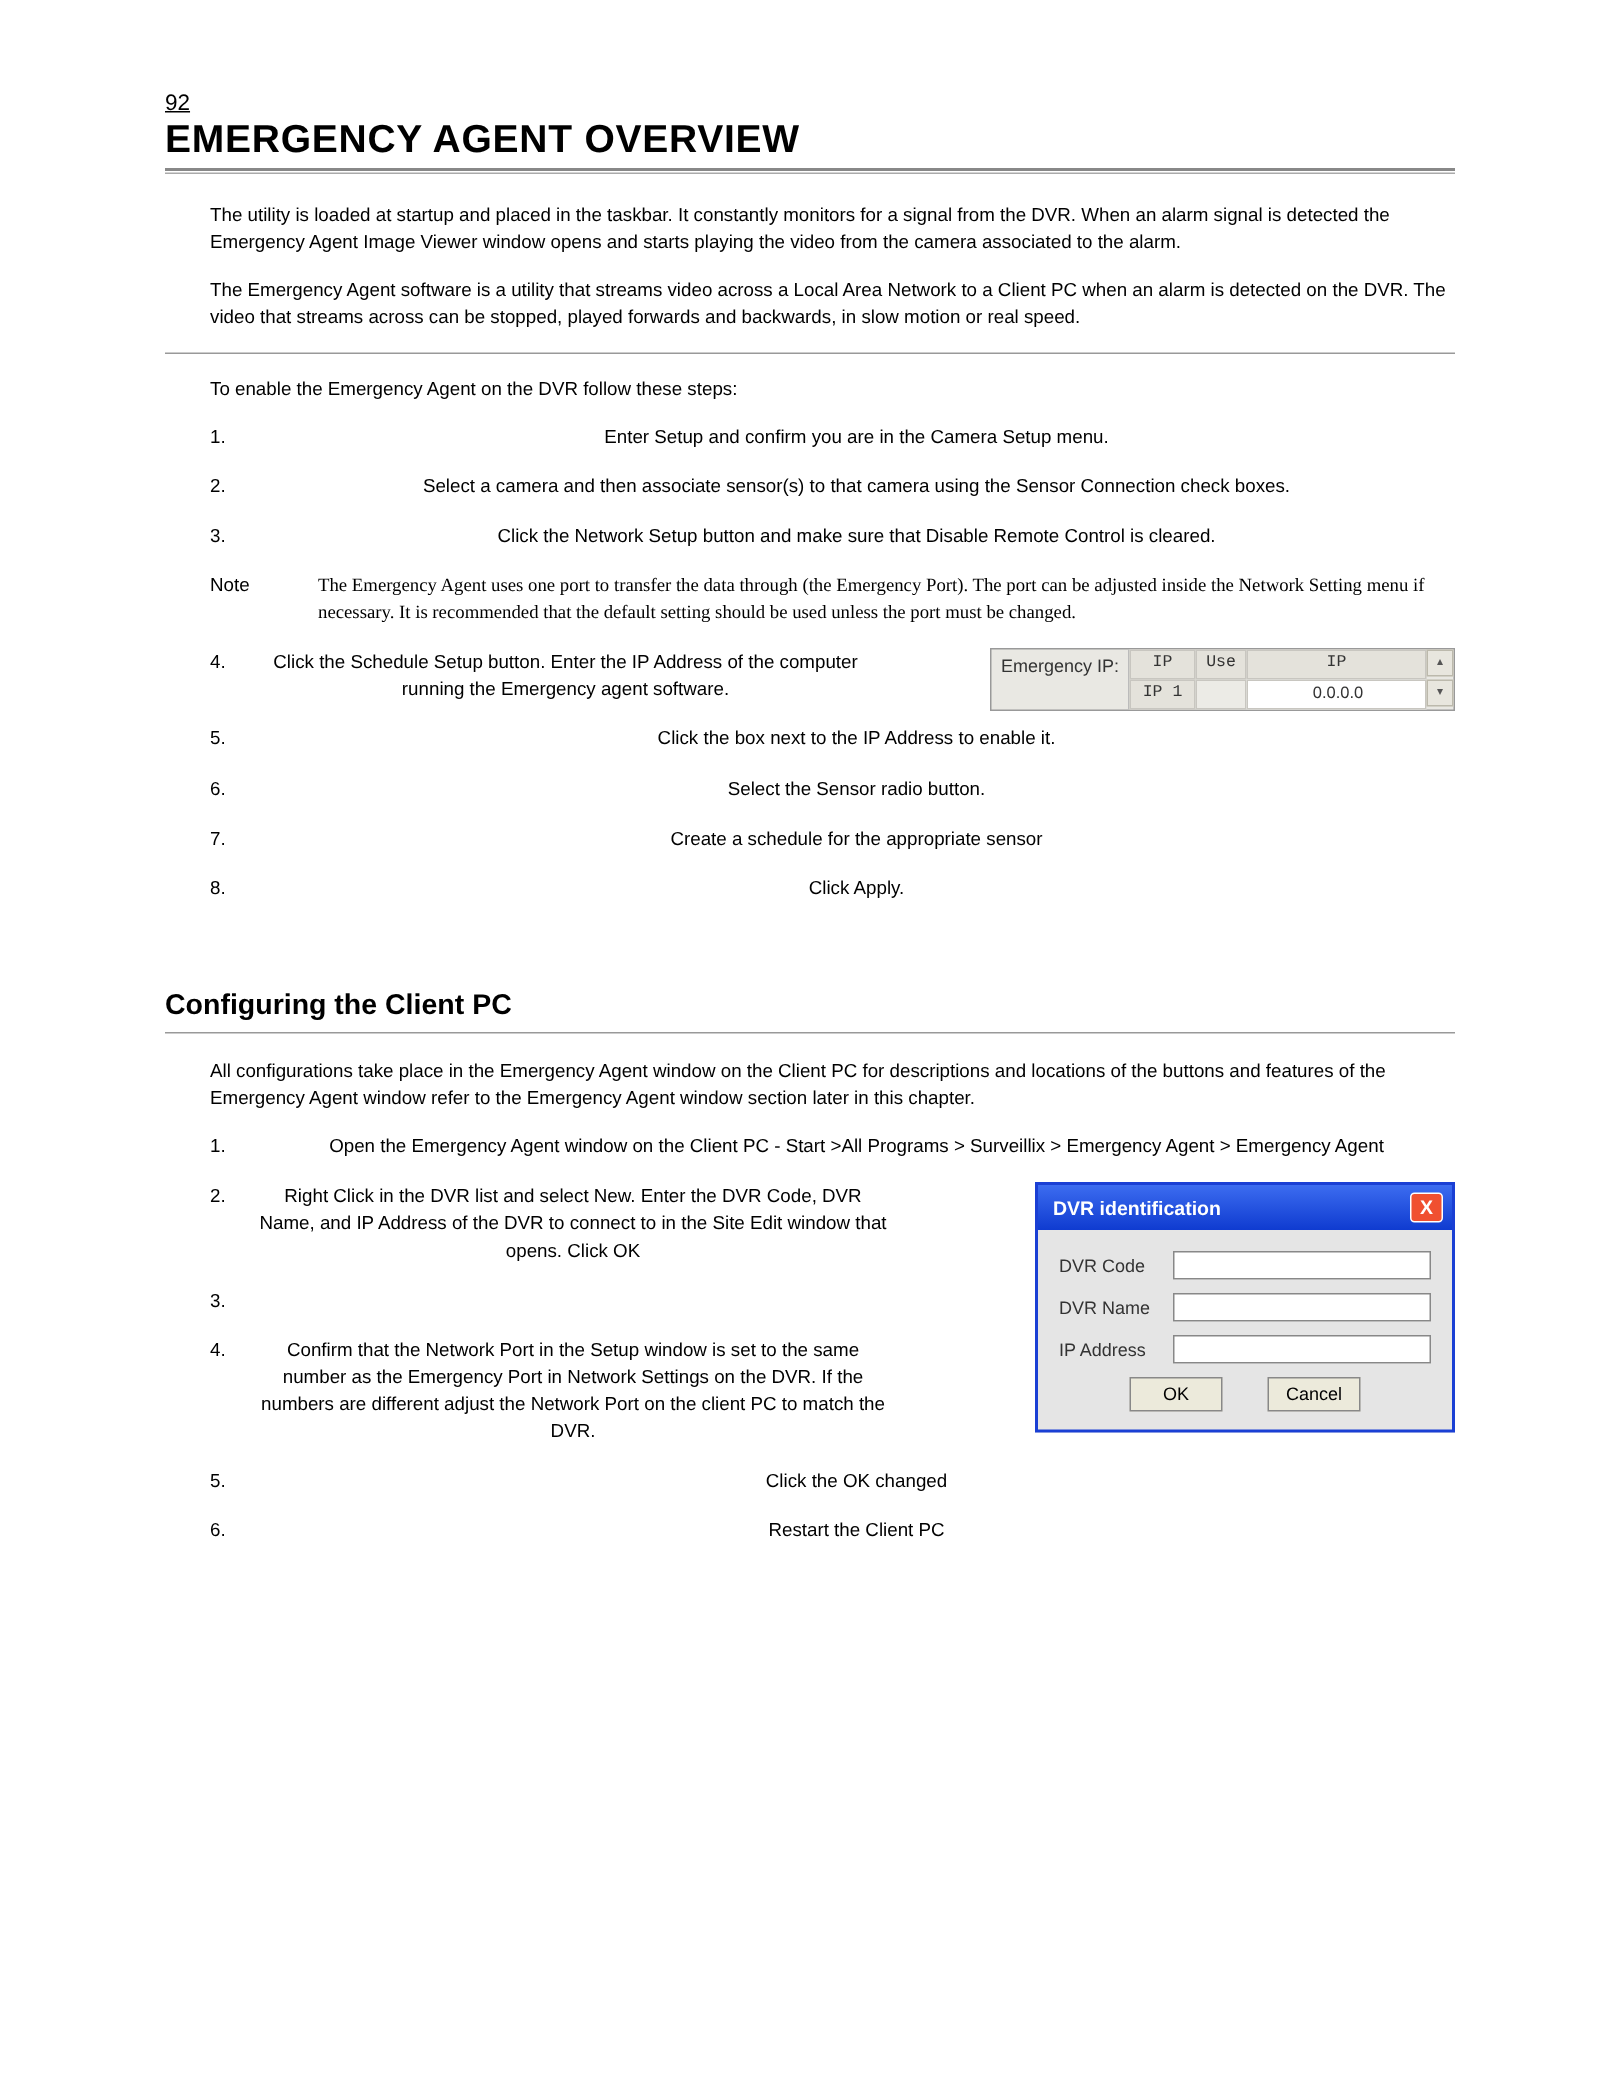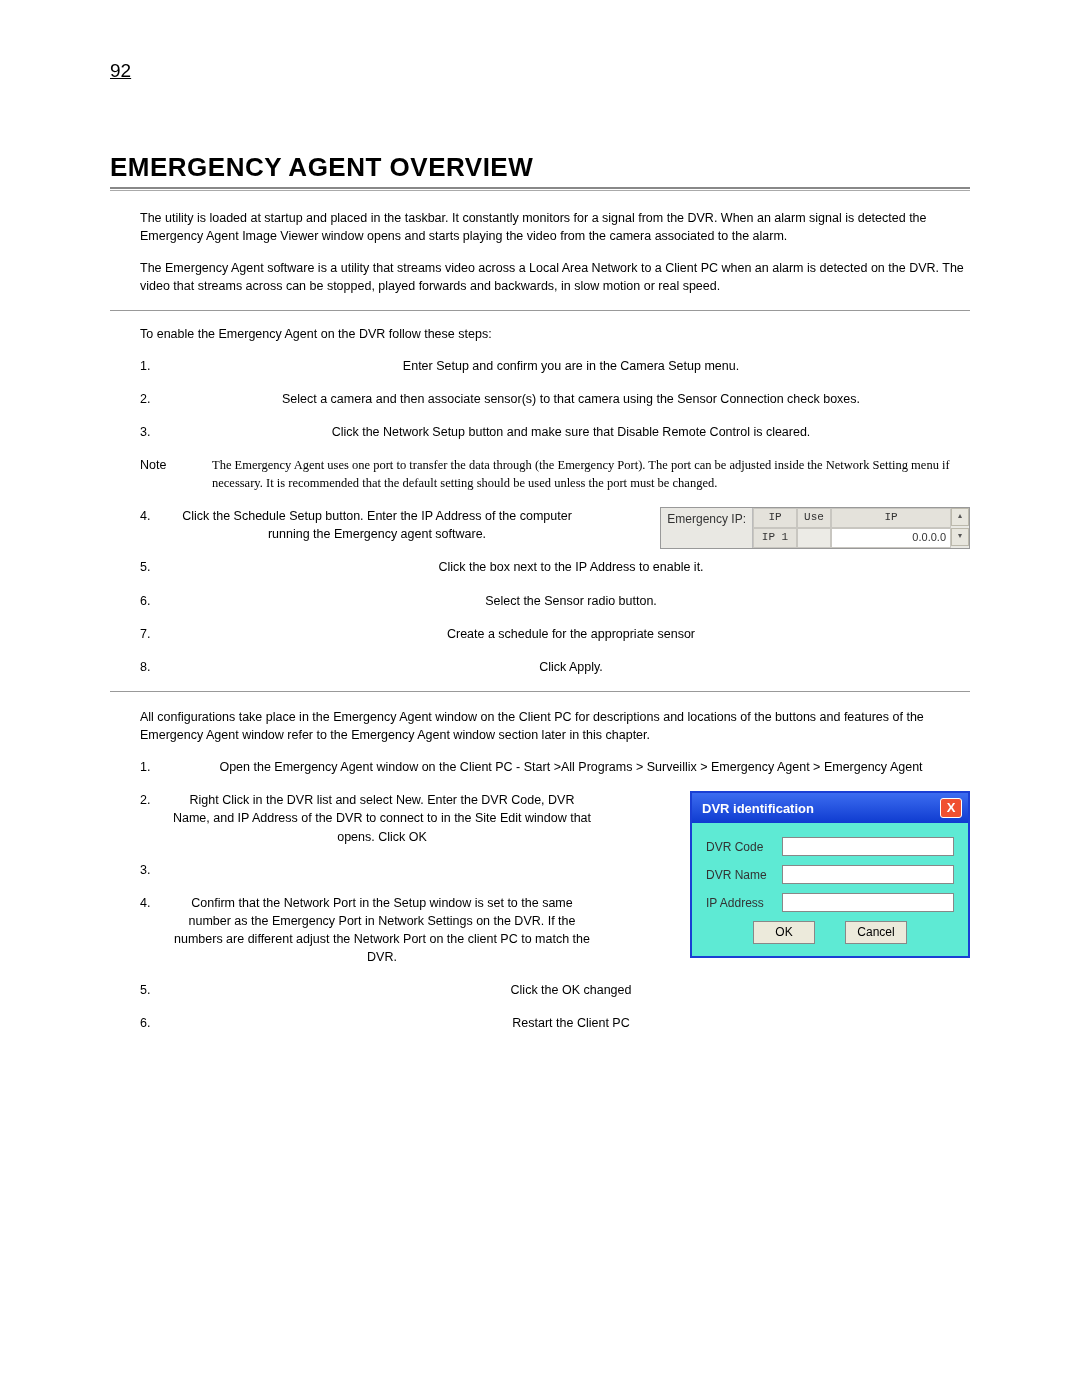--- a/index.html
+++ b/index.html
@@ -8,22 +8,21 @@
     background: #fff;
     width: 1080px;
     height: 1397px;
     position: relative;
     color: #000;
   }
   .page {
     padding: 60px 110px 60px 110px;
   }
   .page-num {
-    font-size: 19px;
-    margin-bottom: 70px;
+    font-size: 15px;
     text-decoration: underline;
   }
   h1.main-title {
     font-size: 26px;
     font-weight: bold;
     letter-spacing: 0.5px;
     margin-bottom: 4px;
   }
   .hr-double {
     border: none;
@@ -116,38 +115,38 @@
     padding: 2px 4px;
     font-size: 11px;
     color: #333;
   }
   .ip-table .cell.hdr {
     background: #e4e2db;
     font-family: "Courier New", monospace;
   }
   .ip-table .cell.white {
     background: #fff;
-    text-align: right;
+    text-align: center;
     padding-left: 6px;
   }
   .ip-table .scroll-btn {
     width: 18px;
     height: 18px;
     background: #e8e6de;
     border: 1px solid #bcb9ac;
     font-size: 8px;
     line-height: 14px;
     text-align: center;
     color: #555;
   }
   
   .dvr-dialog {
     width: 280px;
     border: 2px solid #1a3fd4;
-    background: #5eead4;
+    background: #e5e5e5;
     font-family: Tahoma, Arial, sans-serif;
   }
   .dvr-title {
     background: linear-gradient(to bottom, #3c6cf0, #0f3bd0);
     color: #fff;
     font-size: 13px;
     font-weight: bold;
     padding: 5px 6px 5px 10px;
     display: flex;
     justify-content: space-between;
@@ -277,20 +276,21 @@
           <span class="num">7.</span>
           <span class="txt">Create a schedule for the appropriate sensor</span>
         </li>
       <li>
           <span class="num">8.</span>
           <span class="txt">Click Apply.</span>
         </li>
     </ol>
   </div>
 
+  <h2 class="sub-title">Configuring the Client PC</h2>
   <hr class="hr-single">
   <p class="body-text" style="margin-left:30px;">All configurations take place in the Emergency Agent window on the Client PC for descriptions and locations of the buttons and features of the Emergency Agent window refer to the Emergency Agent window section later in this chapter.</p>
 
   <div class="clearfix">
     <ol class="steps">
       <li>
           <span class="num">1.</span>
           <span class="txt">Open the Emergency Agent window on the Client PC - Start &gt;All Programs &gt; Surveillix &gt; Emergency Agent &gt; Emergency Agent</span>
         </li>
     </ol>

